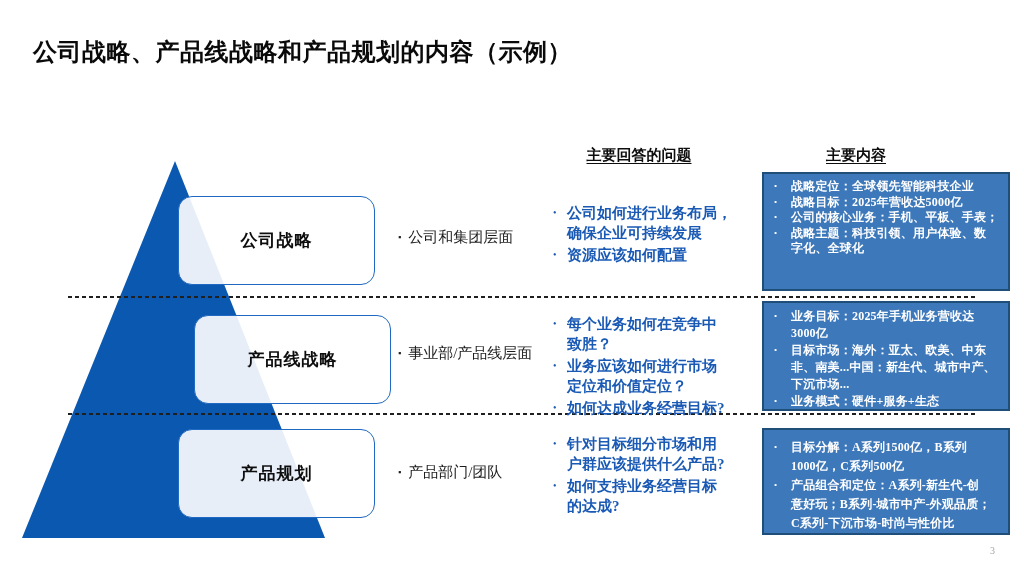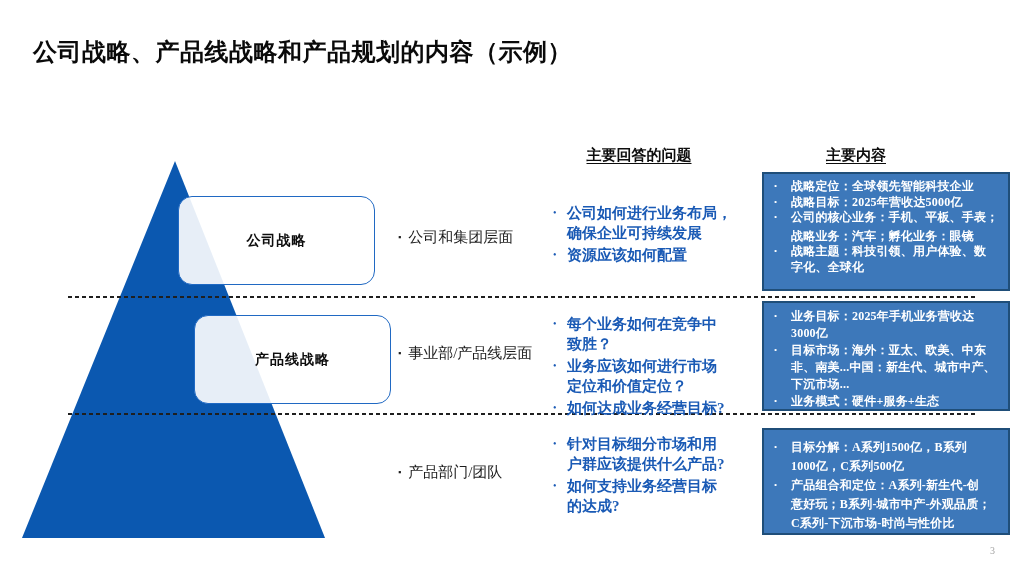--- a/index.html
+++ b/index.html
@@ -26,21 +26,21 @@
   .col-header{
     position:absolute;top:146px;width:140px;text-align:center;font-size:15px;font-weight:bold;
     color:#0d0d0d;text-decoration:underline;text-underline-offset:3px;white-space:nowrap;
   }
   .level-box{
     position:absolute;left:178px;width:195px;height:87px;
     background:rgba(255,255,255,0.9);
     border:1.5px solid var(--level-box-border);border-radius:14px;
     display:flex;align-items:center;justify-content:center;
   }
-  .level-box span{font-size:14px;font-weight:bold;color:#0d0d0d;letter-spacing:1px;}
+  .level-box span{font-size:17px;font-weight:bold;color:#0d0d0d;letter-spacing:1px;}
   .org-item{
     position:absolute;left:398px;display:flex;align-items:flex-start;
     font-size:15px;color:#1c1c1c;white-space:nowrap;line-height:18px;
   }
   .org-item .sq{font-size:9px;line-height:18px;margin-right:7px;color:#1c1c1c;}
   .q-list{position:absolute;left:553px;width:192px;}
   .q-item{display:flex;margin-bottom:2px;}
   .q-b{flex:none;width:14px;font-size:10px;line-height:20px;color:var(--question-blue);}
   .q-t{
     flex:1;font-size:15px;line-height:20px;font-weight:bold;color:var(--question-blue);
@@ -82,20 +82,23 @@
 
   <div class="col-header" style="left:569px;">主要回答的问题</div>
   <div class="col-header" style="left:786px;">主要内容</div>
 
   <div class="level-box" style="top:196px;">
     <span>公司战略</span>
   </div>
   <div class="level-box" style="top:315px;margin-left:16px;">
     <span>产品线战略</span>
   </div>
+  <div class="level-box" style="top:429px;">
+    <span>产品规划</span>
+  </div>
 
   <div class="org-item" style="top:228px;">
     <span class="sq">▪</span>
     <span>公司和集团层面</span>
   </div>
   <div class="org-item" style="top:344px;">
     <span class="sq">▪</span>
     <span>事业部/产品线层面</span>
   </div>
   <div class="org-item" style="top:463px;">
@@ -151,24 +154,20 @@
       <span class="c-t">战略定位：全球领先智能科技企业</span>
     </div>
     <div class="c-item">
       <span class="c-b">•</span>
       <span class="c-t">战略目标：2025年营收达5000亿</span>
     </div>
     <div class="c-item">
       <span class="c-b">•</span>
       <span class="c-t">公司的核心业务：手机、平板、手表；</span>
     </div>
-    <div class="c-item no-bullet">
-      <span class="c-b"></span>
-      <span class="c-t">战略业务：汽车；孵化业务：眼镜</span>
-    </div>
     <div class="c-item">
       <span class="c-b">•</span>
       <span class="c-t">战略主题：科技引领、用户体验、数
 字化、全球化</span>
     </div>
   </div>
 
   <div class="c-box c-box-2">
     <div class="c-item">
       <span class="c-b">•</span>

